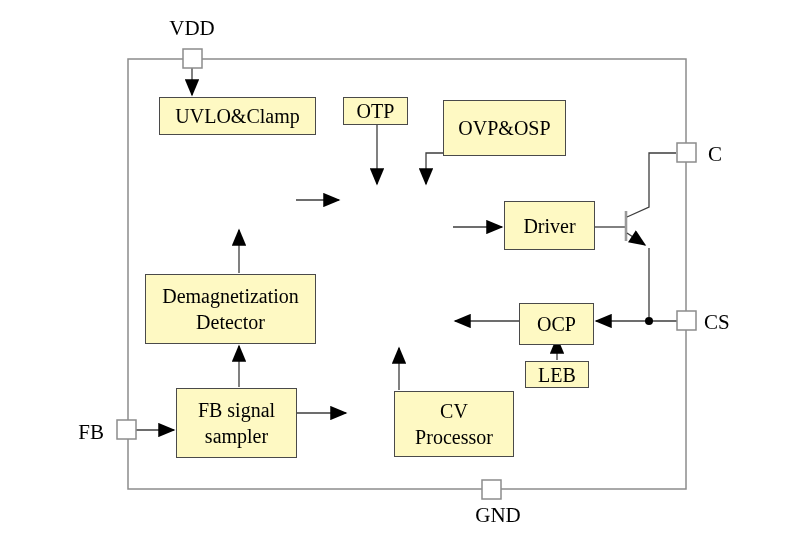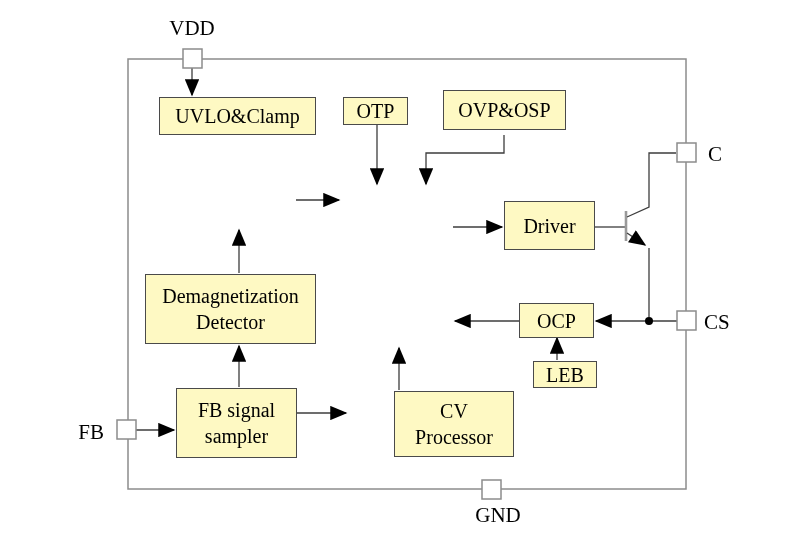--- a/index.html
+++ b/index.html
@@ -27,27 +27,27 @@
     line-height: 1.3;
   }
   .pin-label {
     position: absolute;
     font-size: 21px;
     line-height: 1;
   }
   
   .b-uvlo    { left:159px; top:97px;  width:157px; height:38px; }
   .b-otp     { left:343px; top:97px;  width:65px;  height:28px; }
-  .b-ovp     { left:443px; top:90px;  width:123px; height:40px; }
+  .b-ovp     { left:443px; top:100px;  width:123px; height:56px; }
   .b-cc      { left:181px; top:171px; width:115px; height:57px; }
   .b-logical { left:341px; top:186px; width:112px; height:160px; }
   .b-driver  { left:504px; top:201px; width:91px;  height:49px; }
   .b-demag   { left:145px; top:274px; width:171px; height:70px; }
-  .b-ocp     { left:519px; top:303px; width:75px;  height:35px; }
-  .b-leb     { left:525px; top:361px; width:64px;  height:27px;margin-left:8px; }
+  .b-ocp     { left:519px; top:303px; width:75px;  height:42px; }
+  .b-leb     { left:525px; top:361px; width:64px;  height:27px; }
   .b-fbss    { left:176px; top:388px; width:121px; height:70px; }
   .b-cv      { left:348px; top:391px; width:120px; height:66px;margin-left:46px; }
   
   .l-vdd { left:160px; top:18px;  width:64px; text-align:center; }
   .l-c   { left:708px; top:144px; width:30px; text-align:left; }
   .l-cs  { left:704px; top:312px; width:44px; text-align:left; }
   .l-fb  { left:60px;  top:422px; width:44px; text-align:right; }
   .l-gnd { left:462px; top:505px; width:72px; text-align:center; }
 </style>
 </head>

